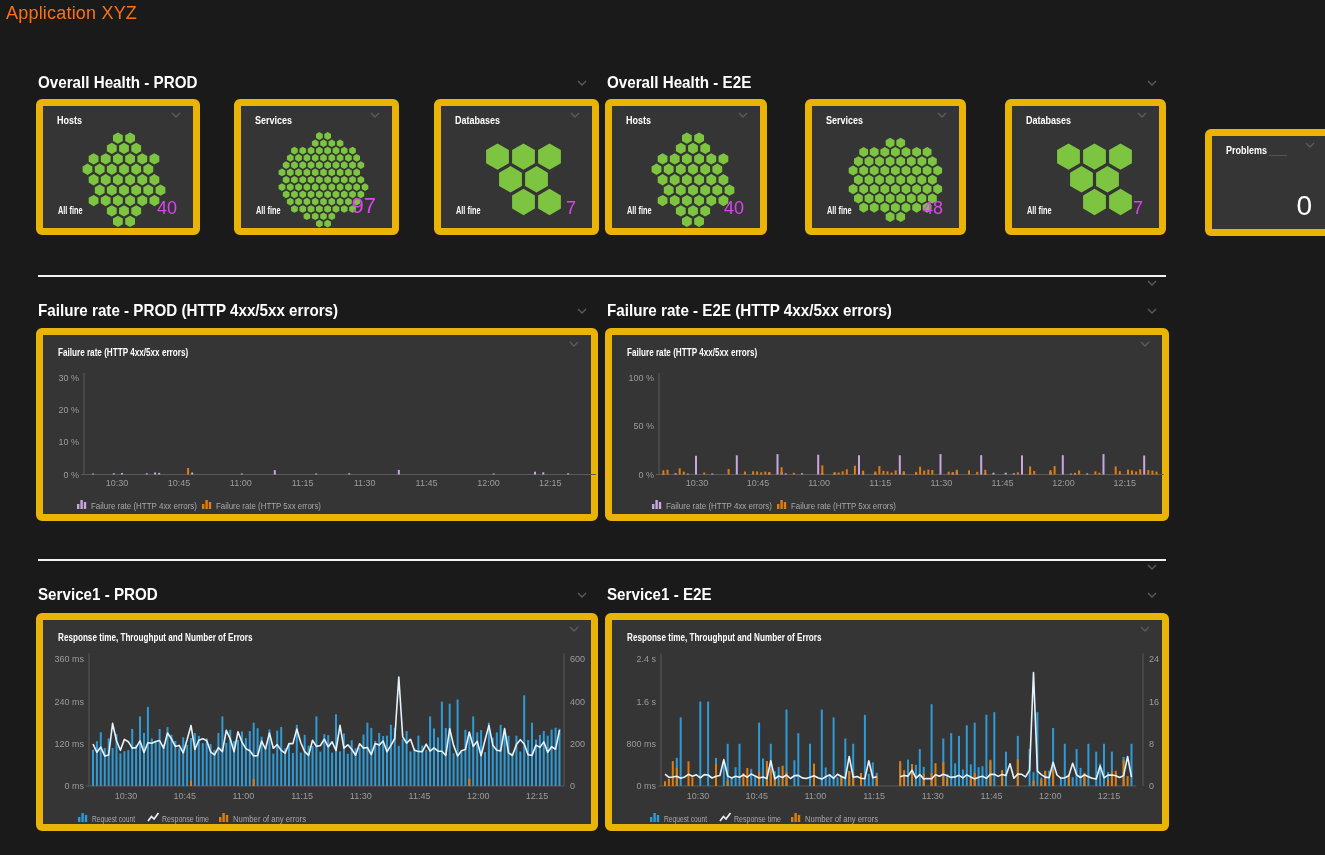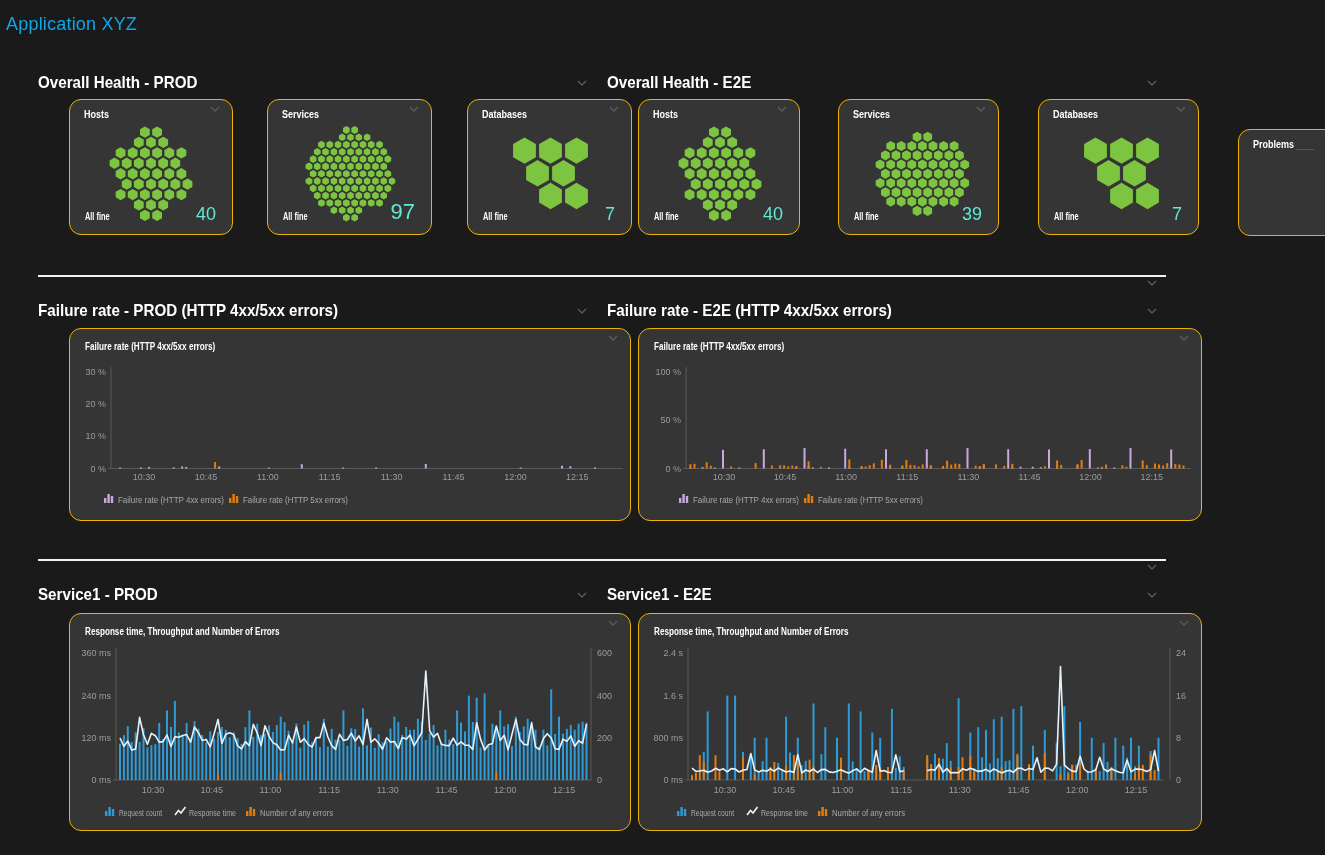--- a/index.html
+++ b/index.html
@@ -1,23 +1,23 @@
 <!DOCTYPE html>
 <html><head><meta charset="utf-8">
 <style>
 * { margin:0; padding:0; box-sizing:border-box; }
 html,body { width:1325px; height:855px; background:#1a1a1a; font-family:"Liberation Sans",sans-serif; overflow:hidden; }
-.apptitle { position:absolute; left:6px; top:3px; font-size:18px; color:#0ea5e9; letter-spacing:0.2px;margin-top:11px; }
+.apptitle { position:absolute; left:6px; top:3px; font-size:18px; color:#f97316; letter-spacing:0.2px; }
 .sectitle { position:absolute; font-size:16.5px; font-weight:bold; color:#fff; transform:scaleX(0.92); transform-origin:left top; white-space:nowrap; }
-.tile { position:absolute; background:#353535; border:1px solid #eab308; border-radius:12px;margin-left:33px; }
+.tile { position:absolute; background:#353535; border:7px solid #eab308; border-radius:6px; }
 .ttitle { position:absolute; left:14px; top:8px; font-size:11px; font-weight:bold; color:#fff; transform:scaleX(0.82); transform-origin:left top; white-space:nowrap; }
 .ctitle { position:absolute; left:15px; top:11px; font-size:11px; font-weight:bold; color:#fff; transform:scaleX(0.74); transform-origin:left top; white-space:nowrap; }
 .chev { position:absolute; right:12px; top:6px; line-height:0; }
 .allfine { position:absolute; left:15px; bottom:12px; font-size:10.5px; font-weight:bold; color:#fff; transform:scaleX(0.7); transform-origin:left bottom; white-space:nowrap; }
-.tnum { position:absolute; right:16px; bottom:9px; color:#5eead4; }
+.tnum { position:absolute; right:16px; bottom:9px; color:#d946ef; }
 .hcsvg { position:absolute; }
 .sep { position:absolute; left:38px; width:1128px; height:2px; background:#f2f2f2; }
 .axlab { font-size:9px; fill:#9c9c9c; font-family:"Liberation Sans",sans-serif; }
 .leglab { font-size:9px; fill:#a8a8a8; font-family:"Liberation Sans",sans-serif; }
 </style></head>
 <body>
 <div class="apptitle">Application XYZ</div>
 <div class="sectitle" style="left:38px;top:73px">Overall Health - PROD</div>
 <div style="position:absolute;left:577px;top:80px;line-height:0"><svg width="10" height="6" viewBox="0 0 10 6">
       <path d="M1 1 L5 5 L9 1" fill="none" stroke="#5c5c5c" stroke-width="1.3"></path>
@@ -311,21 +311,21 @@
       <polygon points="62.2,96.5 66.6,99.0 66.6,104.1 62.2,106.7 57.8,104.1 57.8,99.0" fill="#7dc540"></polygon>
       <polygon points="72.8,96.5 77.2,99.0 77.2,104.1 72.8,106.7 68.4,104.1 68.4,99.0" fill="#7dc540"></polygon>
       <polygon points="83.4,96.5 87.8,99.0 87.8,104.1 83.4,106.7 79.0,104.1 79.0,99.0" fill="#7dc540"></polygon>
       <polygon points="94.0,96.5 98.4,99.0 98.4,104.1 94.0,106.7 89.6,104.1 89.6,99.0" fill="#7dc540"></polygon>
       <polygon points="104.6,96.5 109.0,99.0 109.0,104.1 104.6,106.7 100.2,104.1 100.2,99.0" fill="#7dc540"></polygon>
       <polygon points="115.1,96.5 119.5,99.0 119.5,104.1 115.1,106.7 110.7,104.1 110.7,99.0" fill="#7dc540"></polygon>
       <polygon points="78.1,105.7 82.5,108.3 82.5,113.4 78.1,115.9 73.7,113.4 73.7,108.3" fill="#7dc540"></polygon>
       <polygon points="88.7,105.7 93.1,108.3 93.1,113.4 88.7,115.9 84.3,113.4 84.3,108.3" fill="#7dc540"></polygon>
     </svg>
 <div class="allfine">All fine</div>
-    <div class="tnum" style="font-size:18px">39</div>
+    <div class="tnum" style="font-size:18px">48</div>
 </div>
 <div class="tile" style="left:1005px;top:99px;width:161px;height:136px">
 <div class="ttitle">Databases</div>
     <div class="chev"><svg width="10" height="6" viewBox="0 0 10 6">
         <path d="M1 1 L5 5 L9 1" fill="none" stroke="#5c5c5c" stroke-width="1.3"></path>
       </svg></div>
 <svg class="hcsvg" width="161" height="136" style="left:0;top:0">
       <polygon points="56.5,37.4 67.9,44.0 67.9,57.2 56.5,63.7 45.1,57.2 45.1,44.0" fill="#7dc540"></polygon>
       <polygon points="82.5,37.4 93.9,44.0 93.9,57.2 82.5,63.7 71.1,57.2 71.1,44.0" fill="#7dc540"></polygon>
       <polygon points="108.5,37.4 119.9,44.0 119.9,57.2 108.5,63.7 97.1,57.2 97.1,44.0" fill="#7dc540"></polygon>

